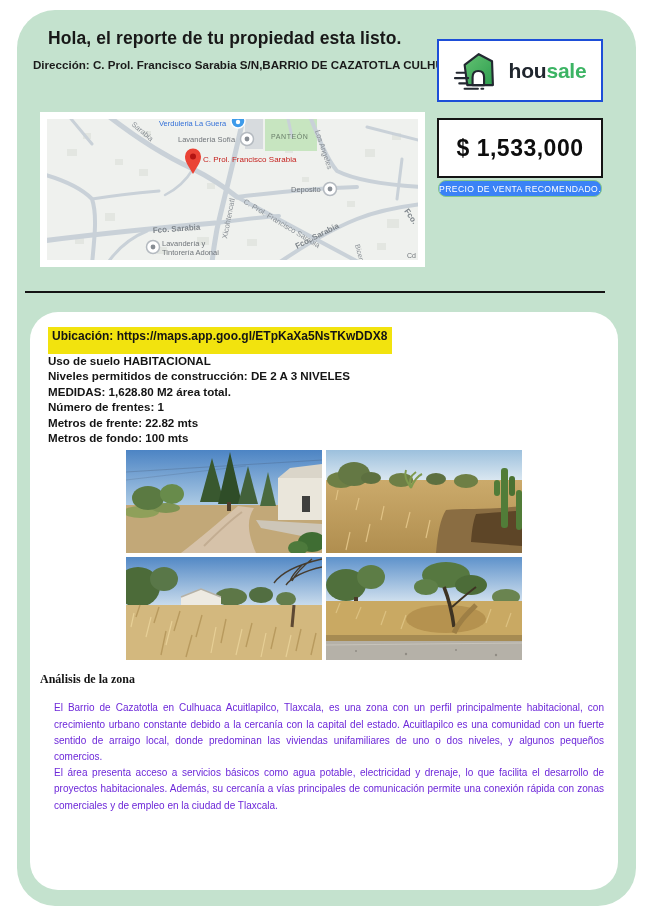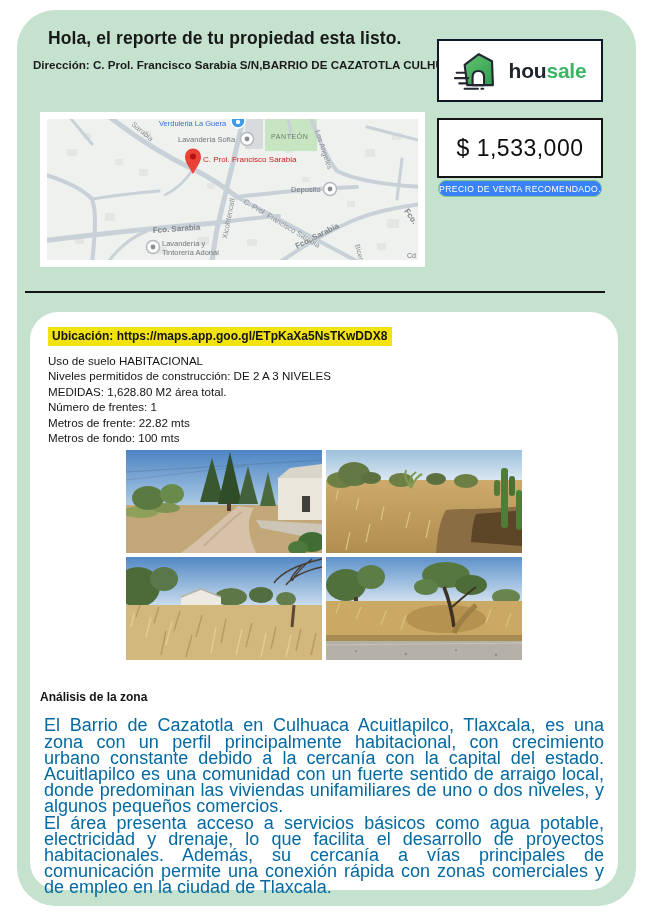--- a/index.html
+++ b/index.html
@@ -13,60 +13,60 @@
   }
   .title{
     position:absolute;left:31px;top:18px;font-size:17.5px;font-weight:800;
     color:#181818;letter-spacing:.1px;
   }
   .addr{position:absolute;left:16px;font-size:11.6px;font-weight:700;color:#1b1b1b;}
   .a1{top:48px;} .a2{top:74px;}
 
   .logo-box{
     position:absolute;left:420px;top:29px;width:166px;height:63px;background:#fff;
-    border:2px solid #0f172a;box-sizing:border-box;display:flex;align-items:center;
+    border:2px solid #1d4ed8;box-sizing:border-box;display:flex;align-items:center;
     justify-content:center;gap:9px;
   }
   .logo-text{font-size:21px;font-weight:700;color:#20262e;letter-spacing:-.2px;}
   .logo-text .g{color:#3cb464;}
 
   .map-frame{
     position:absolute;left:23px;top:102px;width:385px;height:155px;background:#fff;
     padding:7px;box-sizing:border-box;
   }
   .map{display:block;width:371px;height:141px;background:#eff1ee;}
   .map text{font-family:"Liberation Sans",sans-serif;}
 
   .price-box{
     position:absolute;left:420px;top:108px;width:166px;height:60px;background:#fff;
     border:2px solid #141414;box-sizing:border-box;display:flex;align-items:center;
-    justify-content:center;font-size:23px;color:#0d0d0d;letter-spacing:.5px;
+    justify-content:center;font-size:23px;color:#0d0d0d;letter-spacing:.5px;font-weight:bold;
   }
   .price-badge{
     position:absolute;left:421px;top:170px;width:164px;height:17px;background:#3b82f6;
     border:1px solid #86c98c;box-sizing:border-box;border-radius:8px;color:#fff;
     font-size:8.6px;display:flex;align-items:center;justify-content:center;
     letter-spacing:.4px;white-space:nowrap;
   }
   .divider{position:absolute;left:8px;top:281px;width:580px;height:2px;background:#141414;}
 
   .card{
     position:absolute;left:13px;top:302px;width:588px;height:578px;background:#fff;
     border-radius:28px;box-sizing:border-box;padding:12px 8px 0 8px;
   }
   .ubicacion{margin:2px 0 0 10px;}
   .hl{
-    background:#f2e30e;padding:2px 5px 3px 4px;font-weight:700;font-size:12px;
+    background:#f2e30e;padding:2px 5px 11px 4px;font-weight:700;font-size:12px;
     color:#141414;text-decoration:none;
   }
-  .detail-lines{margin:9px 0 0 10px;font-size:11.6px;font-weight:400;line-height:15.4px;color:#141414;}
+  .detail-lines{margin:9px 0 0 10px;font-size:11.6px;font-weight:700;line-height:15.4px;color:#141414;}
   .photos{width:396px;margin:5px auto 0 auto;display:grid;grid-template-columns:196px 196px;gap:4px;}
   .ph{width:196px;height:103px;display:block;}
-  .an-head{margin:30px 0 0 2px;font-size:12px;font-weight:700;color:#141414;}
-  .an-p{margin:13px 6px 0 6px;font-size:18px;line-height:16.2px;text-align:justify;color:#0369a1;}
+  .an-head{margin:12px 0 0 2px;font-size:12px;font-weight:700;color:#141414;font-family:Liberation Serif, serif;}
+  .an-p{margin:13px 6px 0 16px;font-size:10px;line-height:16.2px;text-align:justify;color:#6d28d9;}
   .an-p + .an-p{margin-top:0;}
 </style>
 </head>
 <body>
 
 <div class="green-panel">
 
   <div class="title">Hola, el reporte de tu propiedad esta listo.</div>
   <div class="addr a1">Dirección: C. Prol. Francisco Sarabia S/N,BARRIO DE CAZATOTLA CULHUACA</div>
 

